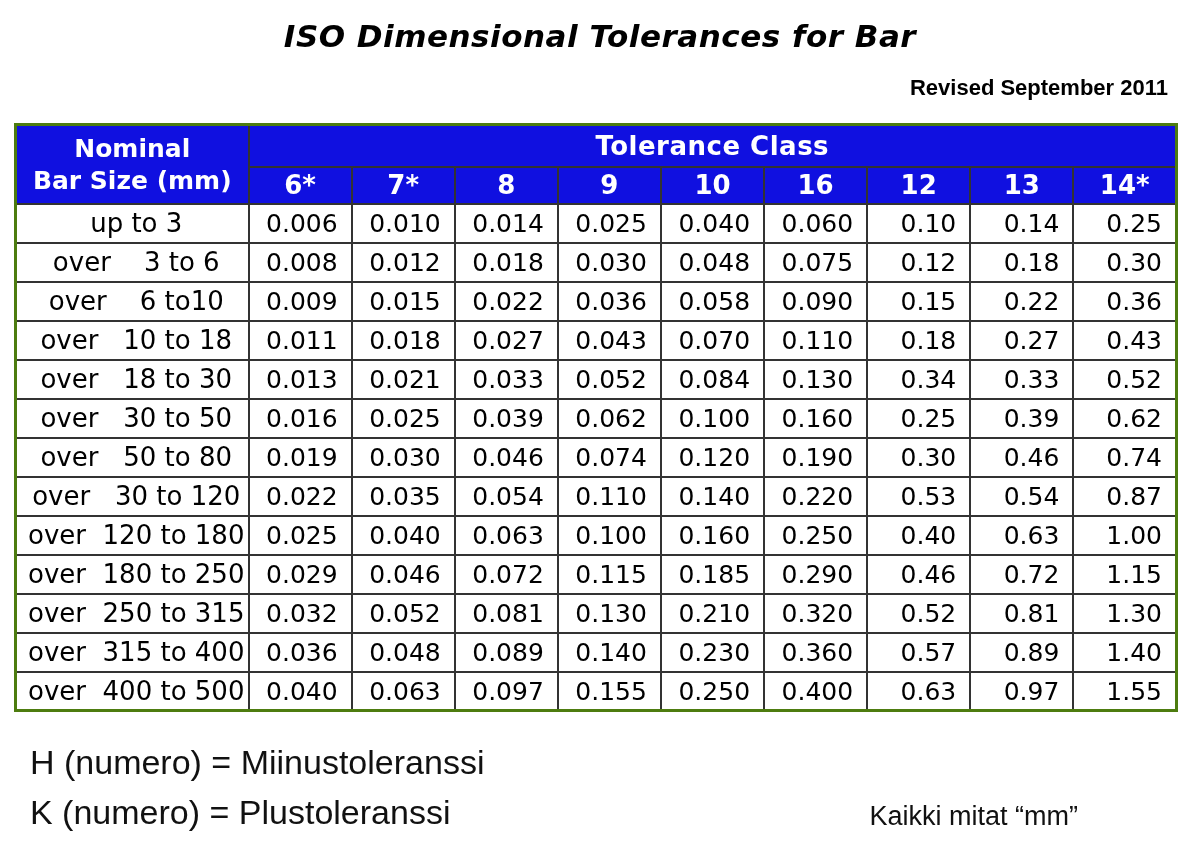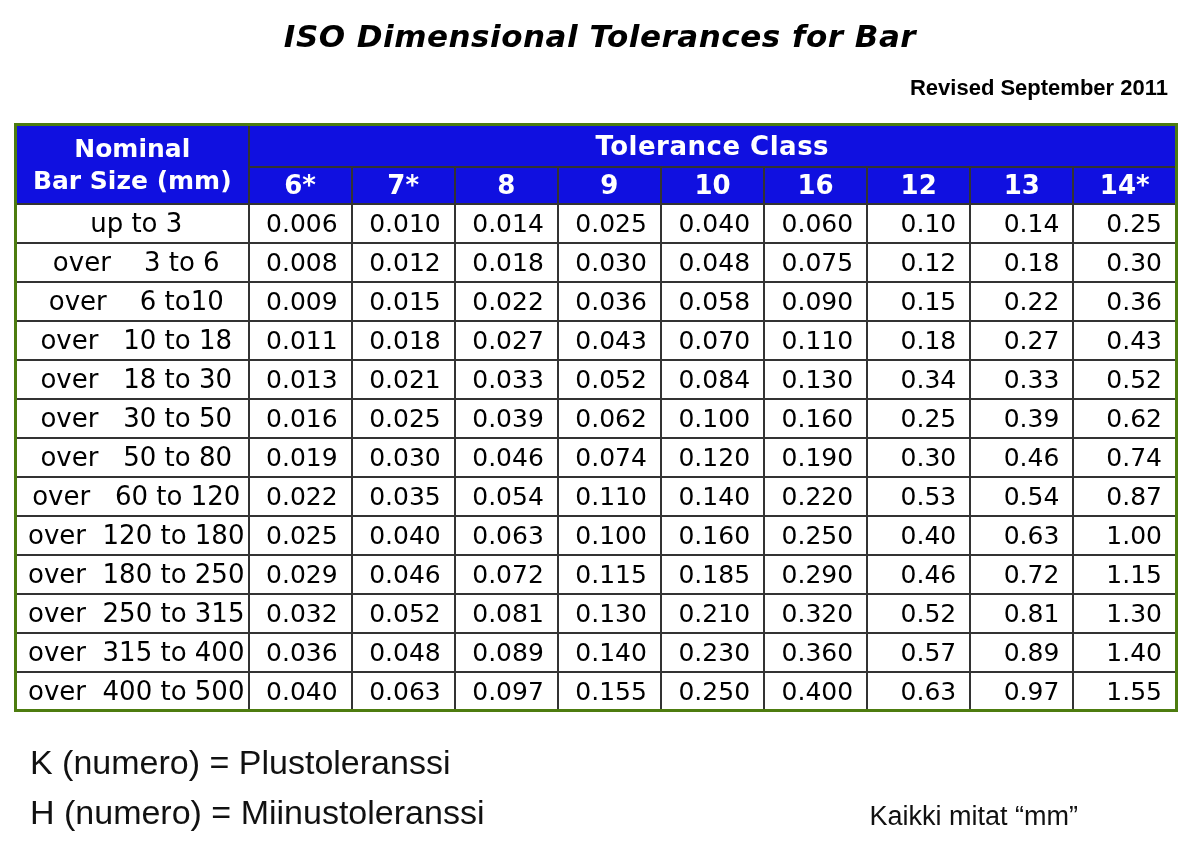--- a/index.html
+++ b/index.html
@@ -213,21 +213,21 @@
           <td class="value">0.030</td>
           <td class="value">0.046</td>
           <td class="value">0.074</td>
           <td class="value">0.120</td>
           <td class="value">0.190</td>
           <td class="value">0.30</td>
           <td class="value">0.46</td>
           <td class="value">0.74</td>
         </tr>
         <tr>
-          <td class="label">over   60 to 120</td>
+          <td class="label">over   30 to 120</td>
           <td class="value">0.022</td>
           <td class="value">0.035</td>
           <td class="value">0.054</td>
           <td class="value">0.110</td>
           <td class="value">0.140</td>
           <td class="value">0.220</td>
           <td class="value">0.53</td>
           <td class="value">0.54</td>
           <td class="value">0.87</td>
         </tr>
@@ -289,19 +289,19 @@
           <td class="value">0.400</td>
           <td class="value">0.63</td>
           <td class="value">0.97</td>
           <td class="value">1.55</td>
         </tr>
       </tbody>
   </table>
 
   <div class="footer">
     <div class="legend">
+      <div>H (numero) = Miinustoleranssi</div>
       <div>K (numero) = Plustoleranssi</div>
-      <div>H (numero) = Miinustoleranssi</div>
     </div>
     <div class="units-note">Kaikki mitat “mm”</div>
   </div>
 
 </div>
 
 </body></html>

